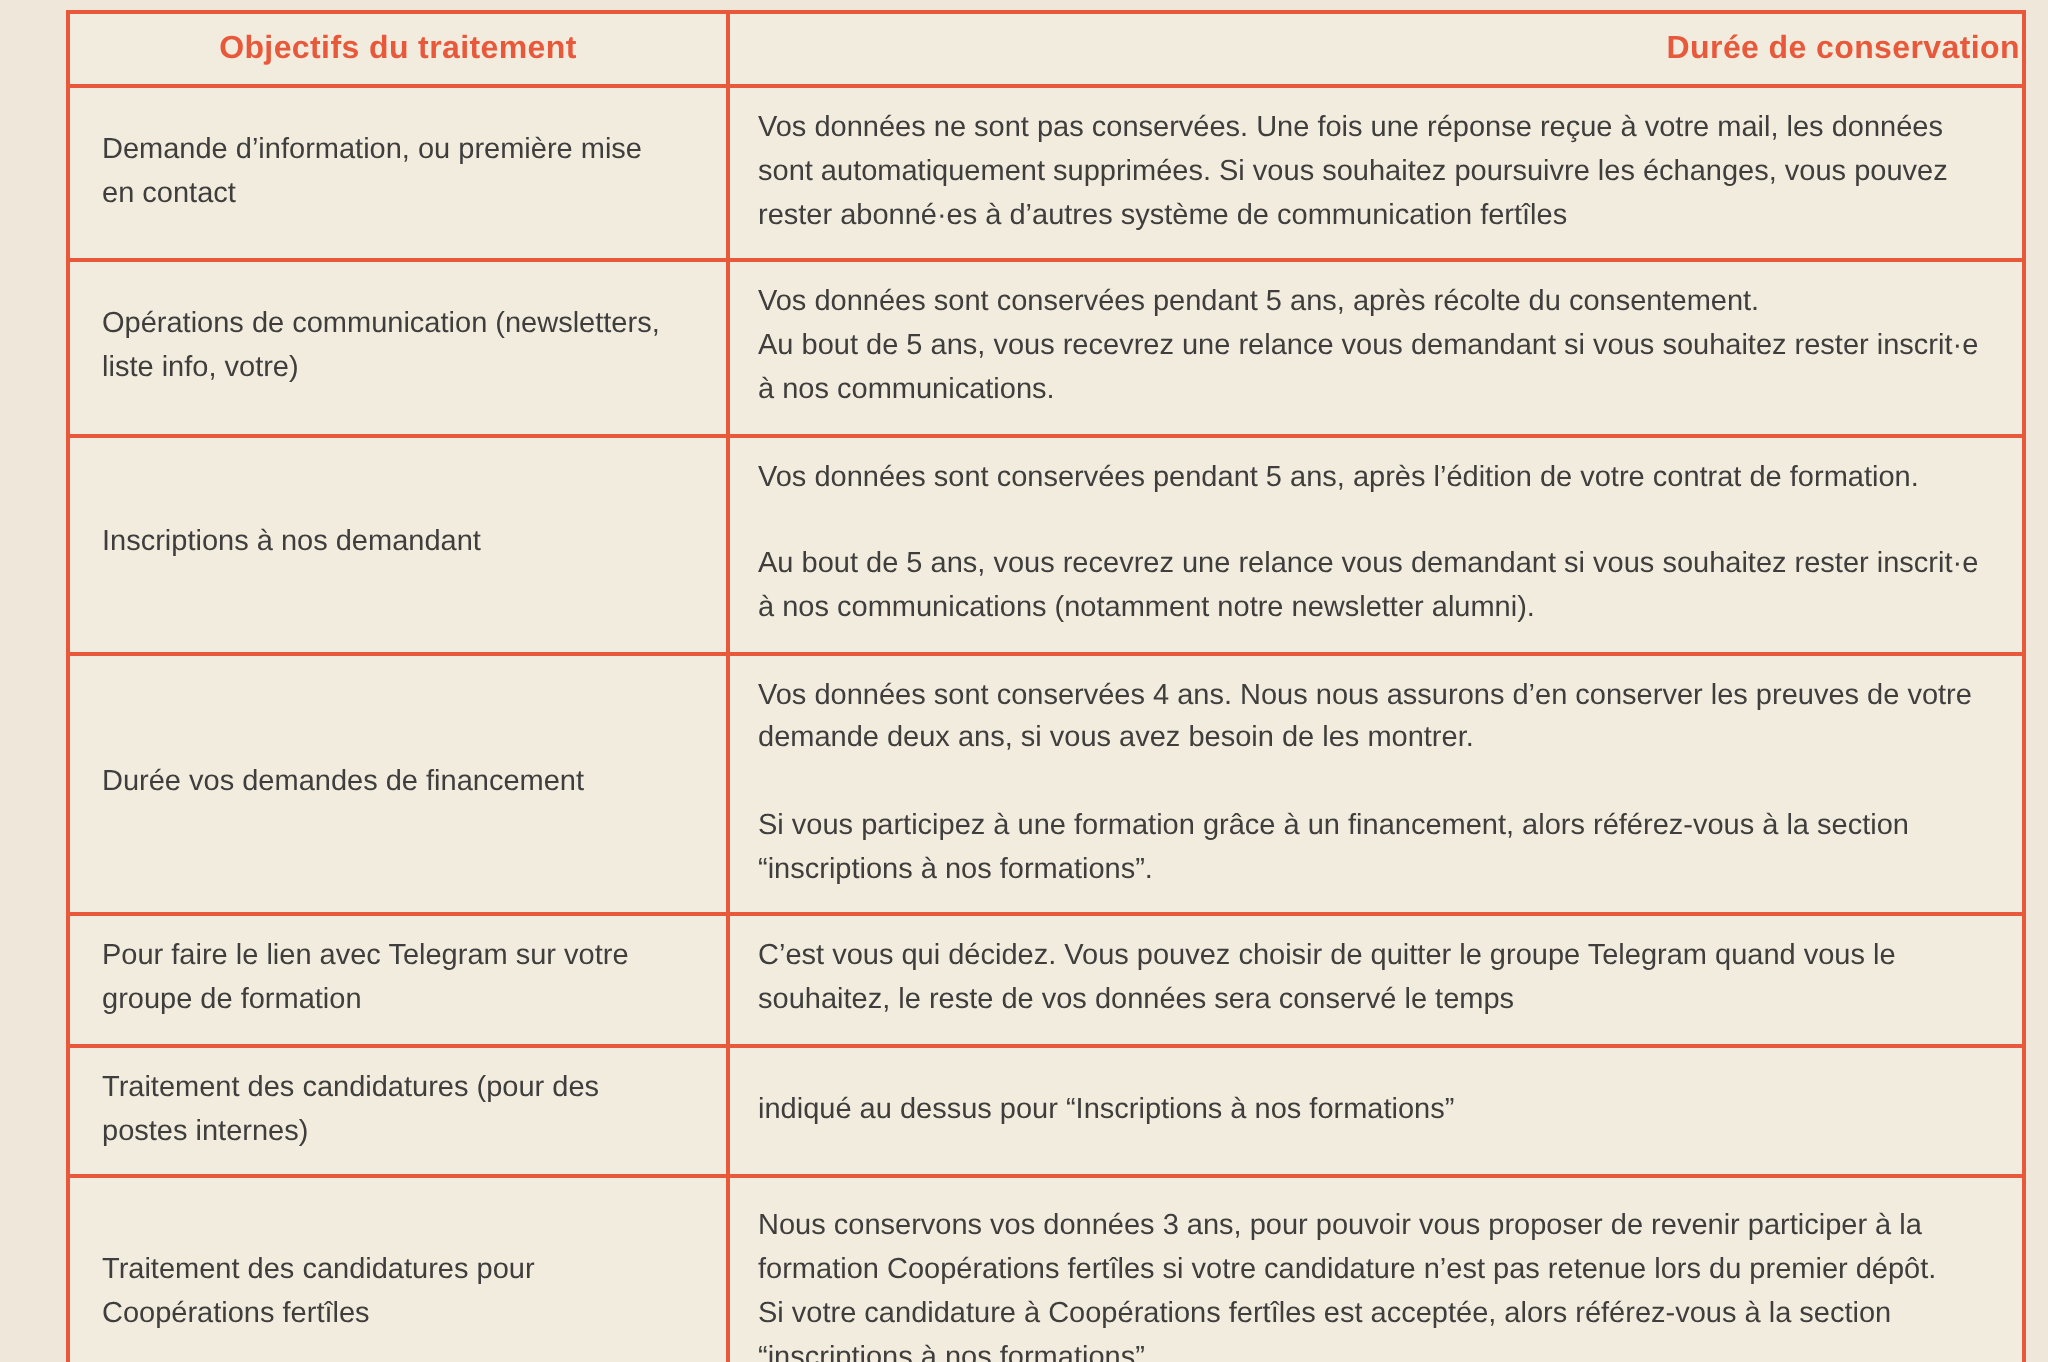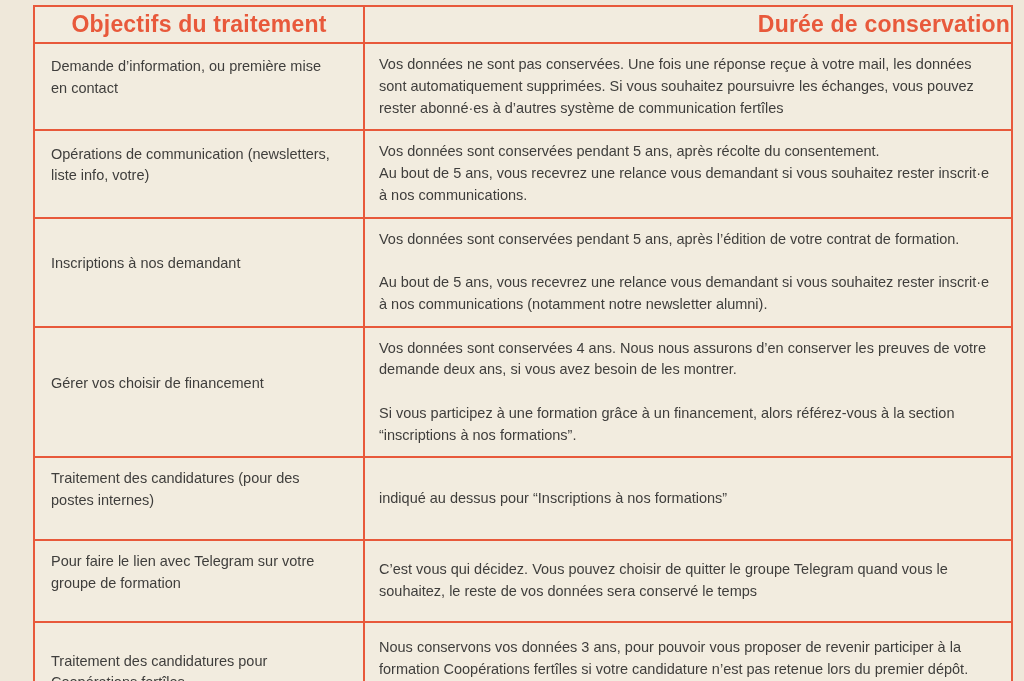--- a/index.html
+++ b/index.html
@@ -30,41 +30,41 @@
     border-collapse: collapse;
     table-layout: fixed;
     background: var(--cell-bg);
   }
   th, td {
     border: 2px solid var(--accent);
   }
   thead tr { height: 37px; }
   th {
     color: var(--accent);
-    font-size: 23px;
+    font-size: 16px;
     font-weight: bold;
     letter-spacing: 0.2px;
     vertical-align: middle;
   }
   th.col-objective {
     width: 330px;
     text-align: center;
   }
   th.col-duration {
     text-align: right;
     padding-left: 14px;
   }
   td {
     color: var(--body-text);
     font-size: 14.5px;
     line-height: 1.5;
     vertical-align: middle;
   }
   td.objective {
-    padding: 10px 24px 27px 16px;
+    padding: 10px 24px 10px 16px;
   }
   td.duration {
     padding: 10px 12px 10px 14px;
     white-space: pre-line;
     margin-top: 20px;
   }
   tbody tr:nth-child(1) { height: 85px; }
   tbody tr:nth-child(2) { height: 76px; }
   tbody tr:nth-child(3) { height: 107px; }
   tbody tr:nth-child(4) { height: 125px; }
@@ -93,32 +93,32 @@
         <td class="duration">Vos données sont conservées pendant 5 ans, après récolte du consentement.
 Au bout de 5 ans, vous recevrez une relance vous demandant si vous souhaitez rester inscrit·e à nos communications.</td>
       </tr>
       <tr>
         <td class="objective">Inscriptions à nos demandant</td>
         <td class="duration">Vos données sont conservées pendant 5 ans, après l’édition de votre contrat de formation.
 
 Au bout de 5 ans, vous recevrez une relance vous demandant si vous souhaitez rester inscrit·e à nos communications (notamment notre newsletter alumni).</td>
       </tr>
       <tr>
-        <td class="objective">Gérer vos choisir de financement</td>
+        <td class="objective">Durée vos demandes de financement</td>
         <td class="duration">Vos données sont conservées 4 ans. Nous nous assurons d’en conserver les preuves de votre demande deux ans, si vous avez besoin de les montrer.
 
 Si vous participez à une formation grâce à un financement, alors référez-vous à la section “inscriptions à nos formations”.</td>
       </tr>
       <tr>
+        <td class="objective">Pour faire le lien avec Telegram sur votre groupe de formation</td>
+        <td class="duration">C’est vous qui décidez. Vous pouvez choisir de quitter le groupe Telegram quand vous le souhaitez, le reste de vos données sera conservé le temps</td>
+      </tr>
+      <tr>
         <td class="objective">Traitement des candidatures (pour des postes internes)</td>
         <td class="duration">indiqué au dessus pour “Inscriptions à nos formations”</td>
-      </tr>
-      <tr>
-        <td class="objective">Pour faire le lien avec Telegram sur votre groupe de formation</td>
-        <td class="duration">C’est vous qui décidez. Vous pouvez choisir de quitter le groupe Telegram quand vous le souhaitez, le reste de vos données sera conservé le temps</td>
       </tr>
       <tr>
         <td class="objective">Traitement des candidatures pour Coopérations fertîles</td>
         <td class="duration">Nous conservons vos données 3 ans, pour pouvoir vous proposer de revenir participer à la formation Coopérations fertîles si votre candidature n’est pas retenue lors du premier dépôt.
 Si votre candidature à Coopérations fertîles est acceptée, alors référez-vous à la section “inscriptions à nos formations”.</td>
       </tr>
     </tbody>
   </table>
 </div>
 

